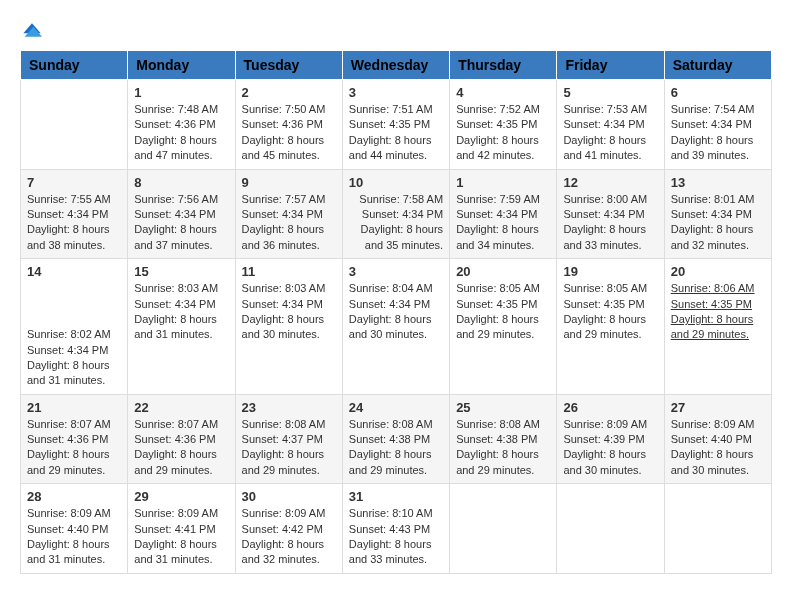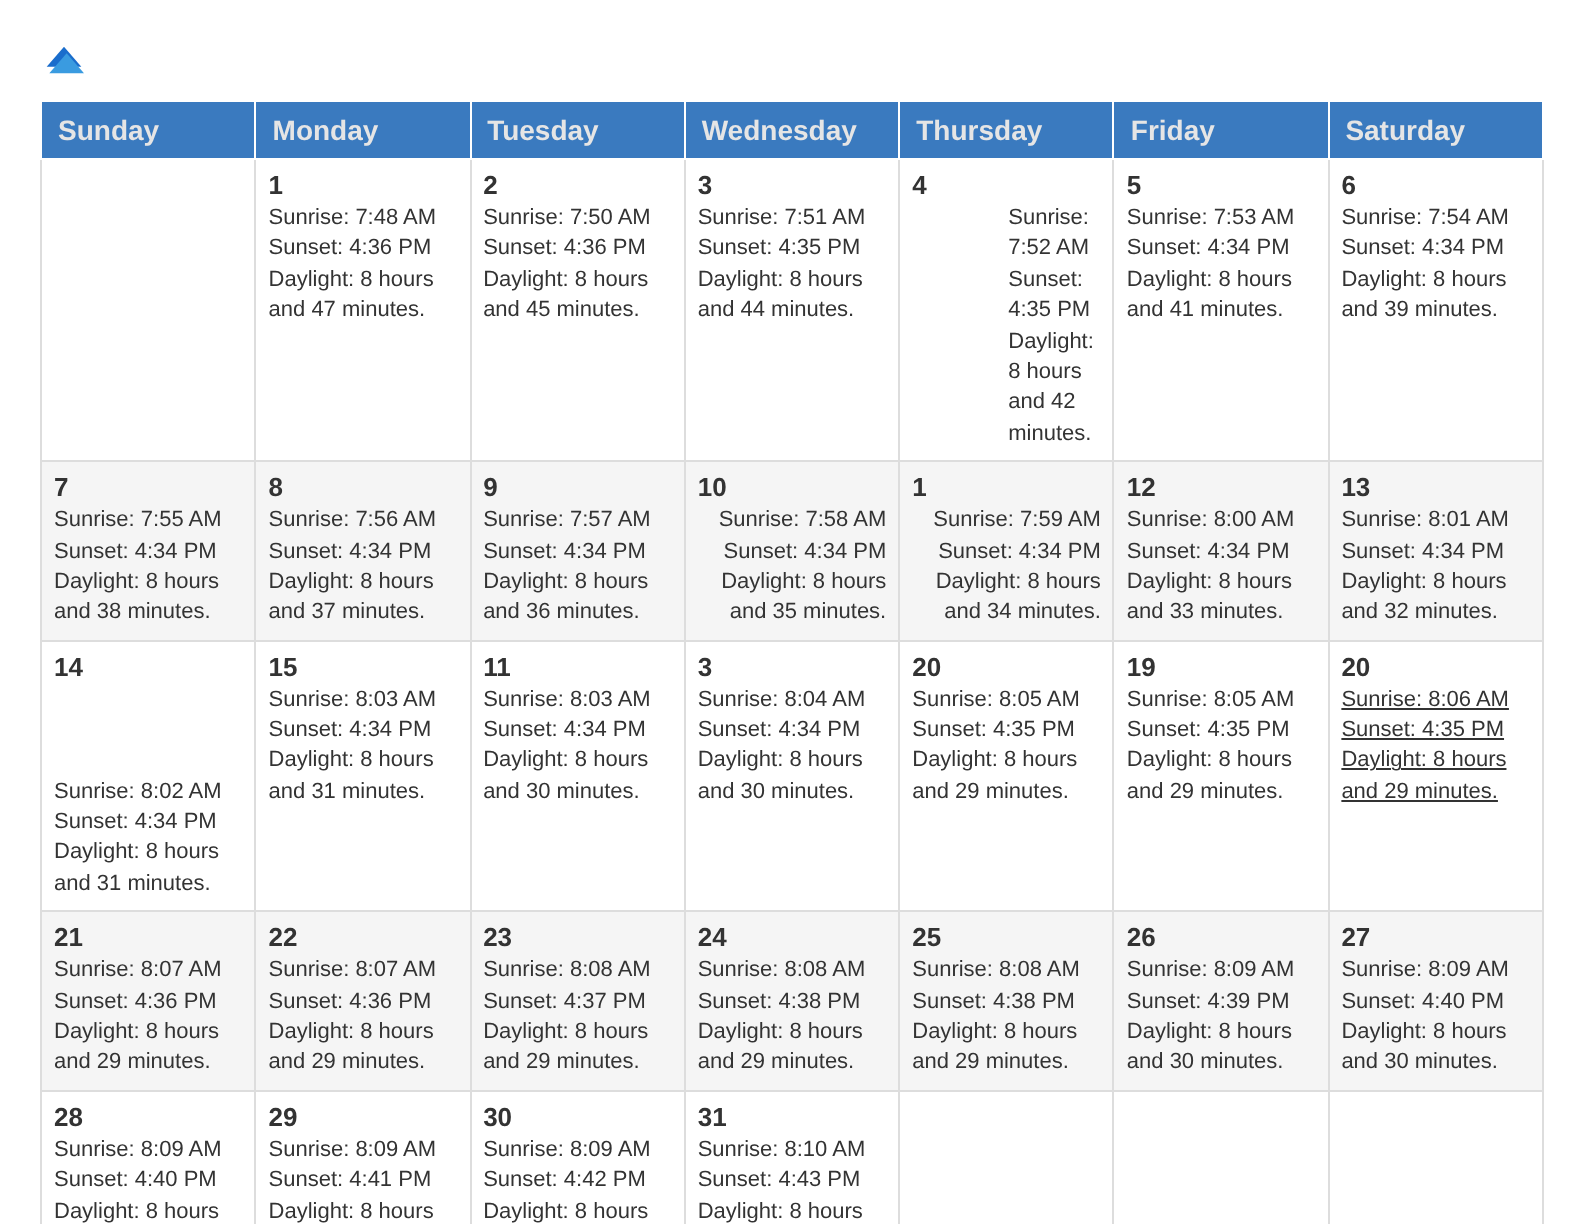--- a/index.html
+++ b/index.html
@@ -51,21 +51,21 @@
     .subtitle {
       font-size: 16px;
       color: #555;
     }
     .calendar {
       width: 100%;
       border-collapse: collapse;
     }
     .calendar thead tr th {
       background-color: #3a7abf;
-      color: #e5e5e5;
+      color: #000000;
       font-size: 14px;
       font-weight: bold;
       padding: 6px 8px;
       text-align: left;
       border: 1px solid #fff;
     }
     .calendar tbody tr td {
       border: 1px solid #ddd;
       vertical-align: top;
       padding: 5px 6px;
@@ -144,21 +144,21 @@
         </td>
         <td>
           <span class="day-number">3</span>
           <div class="day-info" style="white-space: pre-line;">Sunrise: 7:51 AM
 Sunset: 4:35 PM
 Daylight: 8 hours
 and 44 minutes.</div>
         </td>
         <td>
           <span class="day-number">4</span>
-          <div class="day-info" style="white-space: pre-line; margin-left: 48px;">Sunrise: 7:52 AM
+          <div class="day-info" style="white-space: pre-line;">Sunrise: 7:52 AM
 Sunset: 4:35 PM
 Daylight: 8 hours
 and 42 minutes.</div>
         </td>
         <td>
           <span class="day-number">5</span>
           <div class="day-info" style="white-space: pre-line;">Sunrise: 7:53 AM
 Sunset: 4:34 PM
 Daylight: 8 hours
 and 41 minutes.</div>
@@ -195,21 +195,21 @@
         </td>
         <td>
           <span class="day-number">10</span>
           <div class="day-info" style="white-space: pre-line; text-align: right;">Sunrise: 7:58 AM
 Sunset: 4:34 PM
 Daylight: 8 hours
 and 35 minutes.</div>
         </td>
         <td>
           <span class="day-number">1</span>
-          <div class="day-info" style="white-space: pre-line; text-align: right;">Sunrise: 7:59 AM
+          <div class="day-info" style="white-space: pre-line;">Sunrise: 7:59 AM
 Sunset: 4:34 PM
 Daylight: 8 hours
 and 34 minutes.</div>
         </td>
         <td>
           <span class="day-number">12</span>
           <div class="day-info" style="white-space: pre-line;">Sunrise: 8:00 AM
 Sunset: 4:34 PM
 Daylight: 8 hours
 and 33 minutes.</div>

